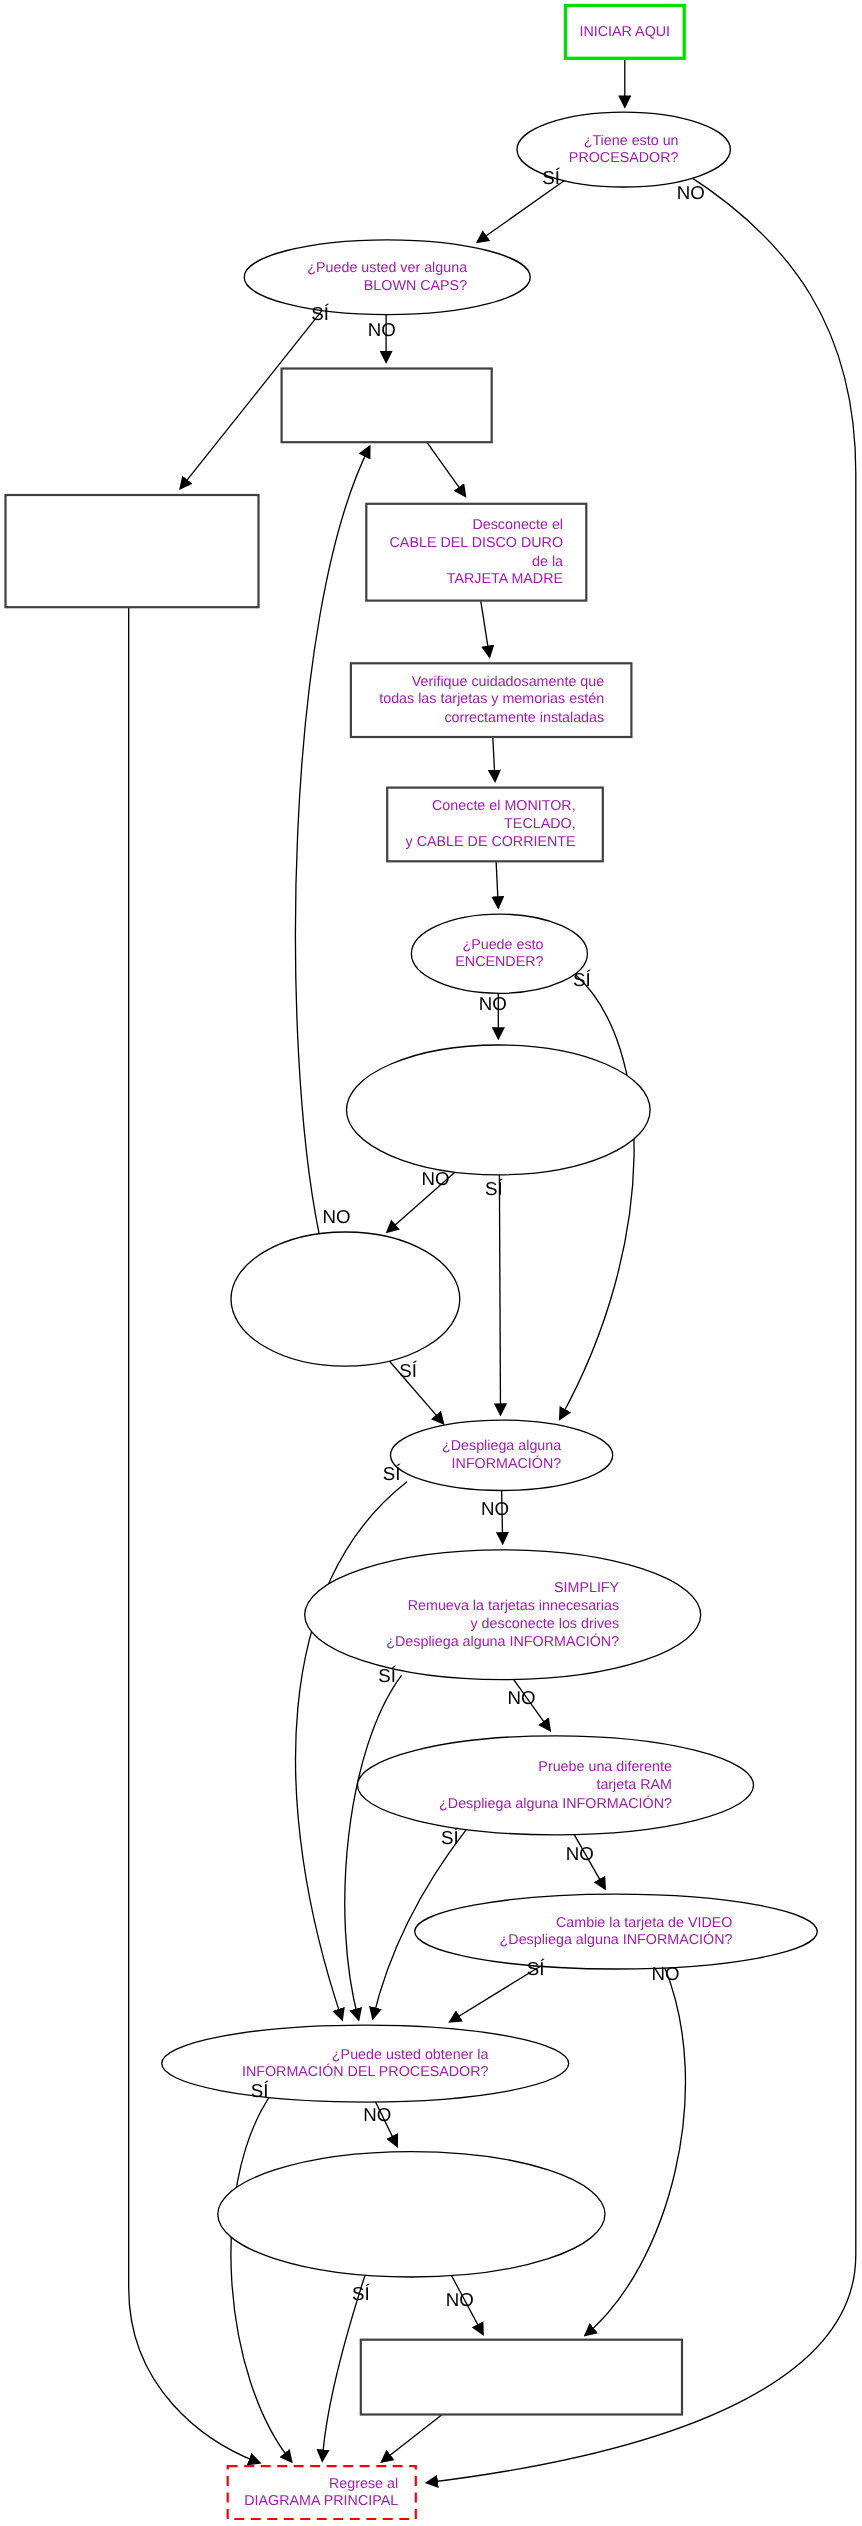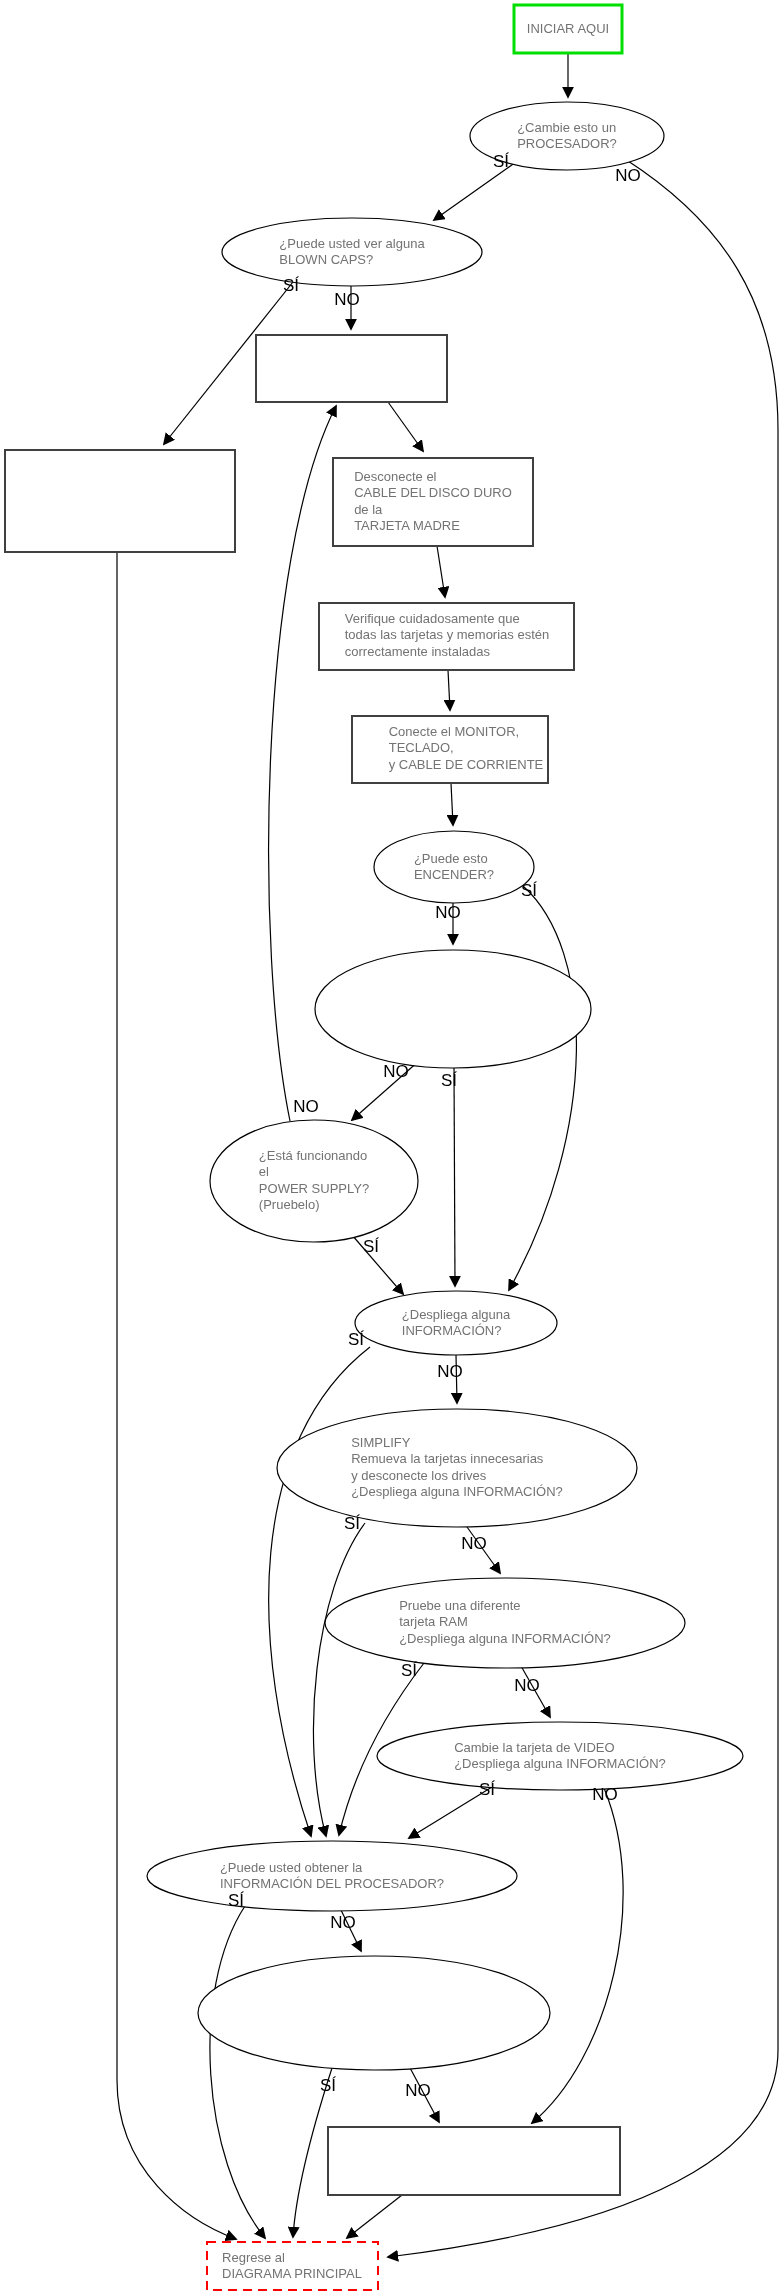--- a/index.html
+++ b/index.html
@@ -1,20 +1,20 @@
 <!DOCTYPE html>
 <html><head>
 <meta charset="utf-8">
 <style>
   html,body{margin:0;padding:0;background:#fff;}
   #canvas{position:relative;width:784px;height:2296px;background:#fff;overflow:hidden;
           font-family:"Liberation Sans", sans-serif;}
   #edges-svg{position:absolute;left:0;top:0;}
   .nlabel{position:absolute;transform:translate(-50%,-50%);font-size:13px;line-height:1.26;
-          color:#737373;text-align:left;white-space:pre-line;pointer-events:none;}
+          color:#a21caf;text-align:right;white-space:pre-line;pointer-events:none;}
   .elabel{position:absolute;transform:translate(-50%,-50%);font-size:17px;color:#000;
           white-space:nowrap;pointer-events:none;}
 </style>
 </head>
 <body>
 
 <div id="canvas">
 
   <svg id="edges-svg" width="784" height="2296" viewBox="0 0 784 2296">
     <defs>
@@ -72,40 +72,36 @@
       <ellipse cx="505" cy="1623" rx="180" ry="45" stroke="#000" stroke-width="1.2"></ellipse>
       <ellipse cx="560" cy="1756" rx="183" ry="34" stroke="#000" stroke-width="1.2"></ellipse>
       <ellipse cx="332" cy="1876" rx="185" ry="35" stroke="#000" stroke-width="1.2"></ellipse>
       <ellipse cx="374" cy="2013" rx="176" ry="57" stroke="#000" stroke-width="1.2"></ellipse>
       <rect x="328" y="2127" width="292" height="68" stroke="#404040" stroke-width="2"></rect>
       <rect x="207" y="2242" width="171" height="48" stroke="#ff0000" stroke-width="2" stroke-dasharray="9,6"></rect>
     </g>
   </svg>
 
   <div class="nlabel" style="left:568px;top:29px">INICIAR AQUI</div>
-  <div class="nlabel" style="left:567px;top:136px">¿Cambie esto un
+  <div class="nlabel" style="left:567px;top:136px">¿Tiene esto un
 PROCESADOR?</div>
   <div class="nlabel" style="left:352px;top:252px">¿Puede usted ver alguna
 BLOWN CAPS?</div>
   <div class="nlabel" style="left:433px;top:502px">Desconecte el
 CABLE DEL DISCO DURO
 de la
 TARJETA MADRE</div>
   <div class="nlabel" style="left:447px;top:636px">Verifique cuidadosamente que
 todas las tarjetas y memorias estén
 correctamente instaladas</div>
-  <div class="nlabel" style="left:466px;top:749px">Conecte el MONITOR,
+  <div class="nlabel" style="left:446px;top:749px">Conecte el MONITOR,
 TECLADO,
 y CABLE DE CORRIENTE</div>
   <div class="nlabel" style="left:454px;top:867px">¿Puede esto
 ENCENDER?</div>
-  <div class="nlabel" style="left:314px;top:1181px">¿Está funcionando
-el
-POWER SUPPLY?
-(Pruebelo)</div>
   <div class="nlabel" style="left:456px;top:1323px">¿Despliega alguna
 INFORMACIÓN?</div>
   <div class="nlabel" style="left:457px;top:1468px">SIMPLIFY
 Remueva la tarjetas innecesarias
 y desconecte los drives
 ¿Despliega alguna INFORMACIÓN?</div>
   <div class="nlabel" style="left:505px;top:1623px">Pruebe una diferente
 tarjeta RAM
 ¿Despliega alguna INFORMACIÓN?</div>
   <div class="nlabel" style="left:560px;top:1756px">Cambie la tarjeta de VIDEO

